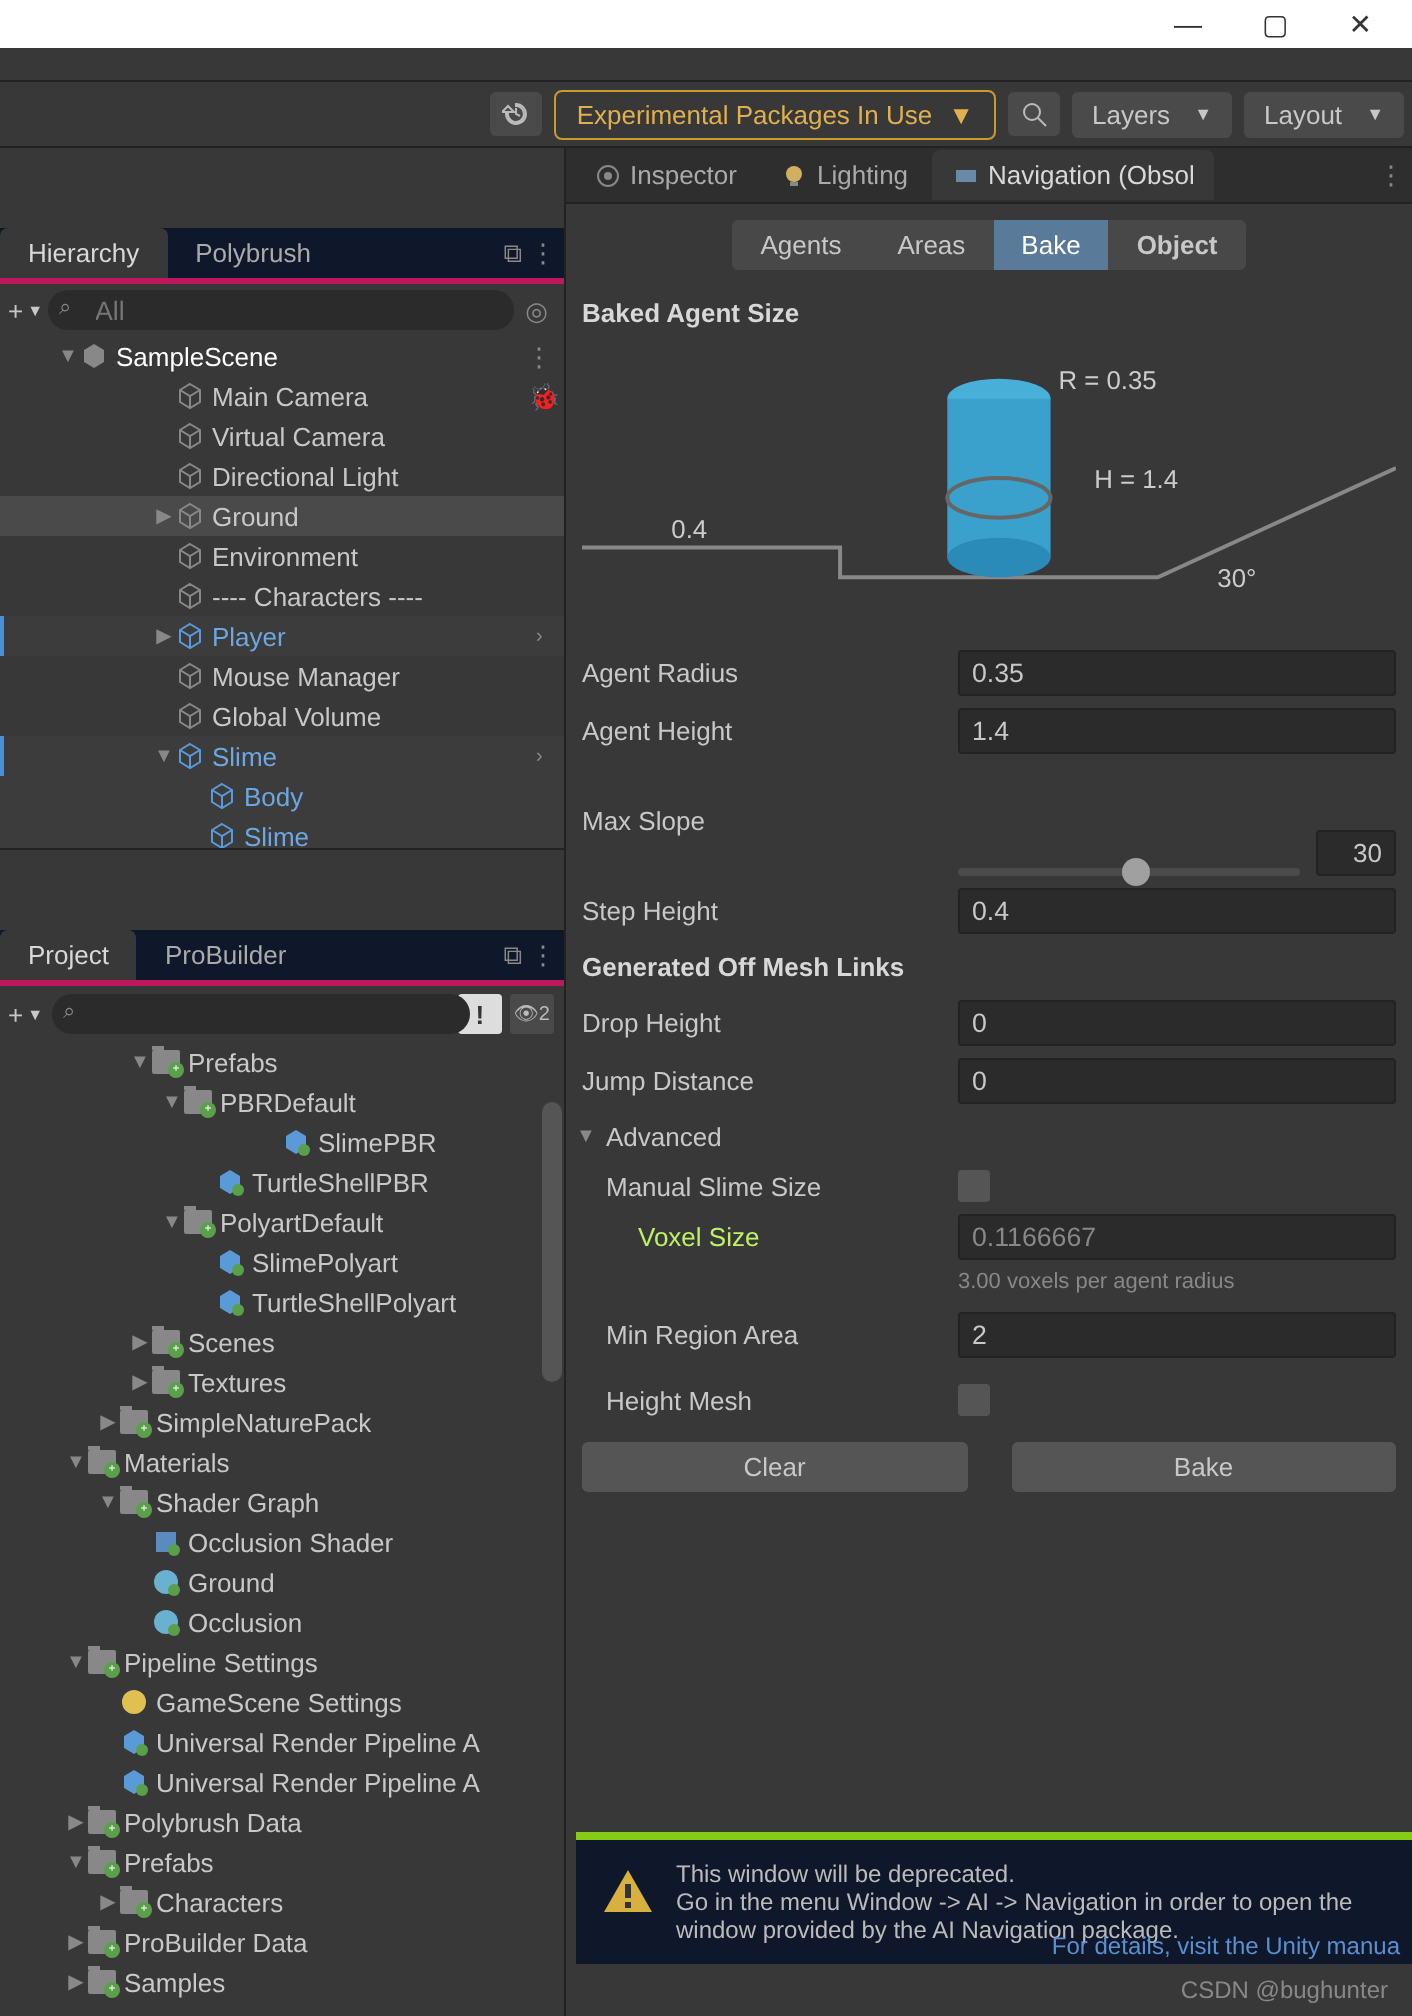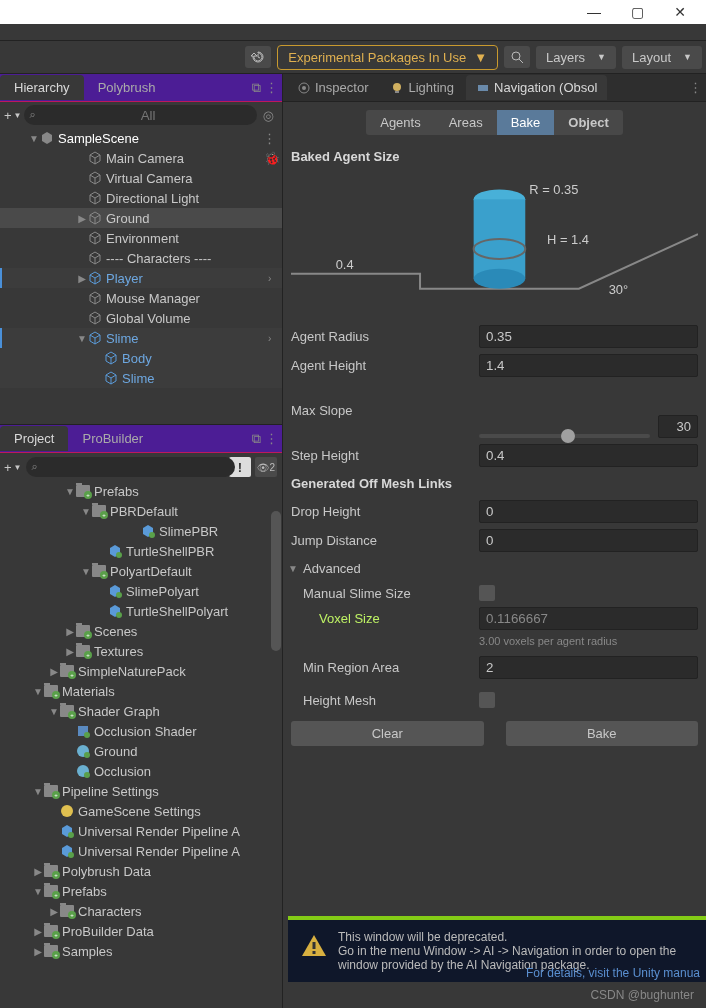--- a/index.html
+++ b/index.html
@@ -13,28 +13,28 @@
 .toolbar { height: 34px; background: #383838; display: flex; align-items: center; padding: 0 4px; gap: 6px; border-top: 1px solid #222; border-bottom: 1px solid #222; }
 .toolbar-spacer { flex: 1; }
 .tb-btn { width: 26px; height: 22px; background: #4a4a4a; border-radius: 3px; display: flex; align-items: center; justify-content: center; cursor: pointer; }
 .exp-pkg { border: 1px solid #c99a2e; border-radius: 4px; padding: 4px 10px; color: #e0b050; display: flex; align-items: center; gap: 8px; cursor: pointer; }
 .dropdown { background: #4a4a4a; border-radius: 3px; padding: 4px 10px; min-width: 80px; display: flex; align-items: center; justify-content: space-between; cursor: pointer; }
 
 .main { display: flex; height: 944px; }
 .left { width: 282px; display: flex; flex-direction: column; }
 .right { flex: 1; display: flex; flex-direction: column; border-left: 1px solid #222; }
 
-.tabs { height: 28px; display: flex; align-items: center; background: #4c1d95; border-bottom: 1px solid #be185d; }
+.tabs { height: 28px; display: flex; align-items: center; background: #0f172a; border-bottom: 3px solid #be185d; margin-top: 40px; }
 .tab { padding: 5px 14px; cursor: pointer; color: #aaa; }
 .tab.active { background: #383838; color: #d8d8d8; border-top-left-radius: 4px; border-top-right-radius: 4px; }
 .tab-icons { margin-left: auto; display: flex; gap: 4px; padding-right: 4px; }
 
 .searchbar { height: 26px; display: flex; align-items: center; padding: 2px 4px; gap: 2px; }
 .add-menu { display: flex; align-items: center; gap: 2px; cursor: pointer; }
-.search-input { flex: 1; background: #2b2b2b; border: none; border-radius: 12px; padding: 3px 8px 3px 24px; color: #0ea5e9; height: 20px; text-align: center; }
+.search-input { flex: 1; background: #2b2b2b; border: none; border-radius: 12px; padding: 3px 8px 3px 24px; color: #0ea5e9; height: 20px; }
 .search-wrap { flex: 1; position: relative; display: flex; }
 .search-wrap .mag { position: absolute; left: 6px; top: 3px; color: #888; font-size: 11px; }
 
 .hierarchy { flex: 1; overflow-y: auto; }
 .tree-row { height: 20px; display: flex; align-items: center; cursor: pointer; position: relative; }
 .tree-row.selected { background: #4a4a4a; }
 .tree-row.striped { background: #3c3c3c; }
 .tree-row.prefab { color: #6da7e0; }
 .foldout { width: 12px; font-size: 10px; color: #888; display: inline-block; text-align: center; }
 .icon-cube { width: 14px; height: 14px; margin-right: 4px; display: inline-flex; align-items: center; justify-content: center; }

